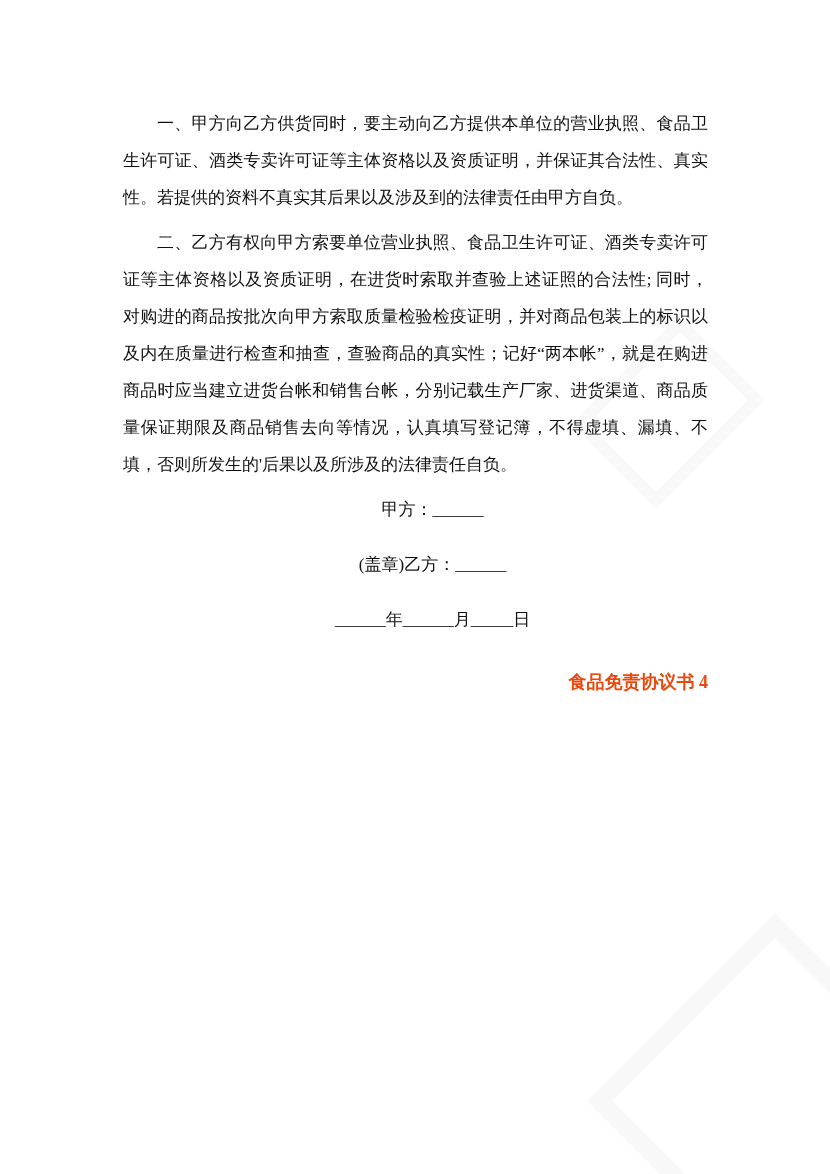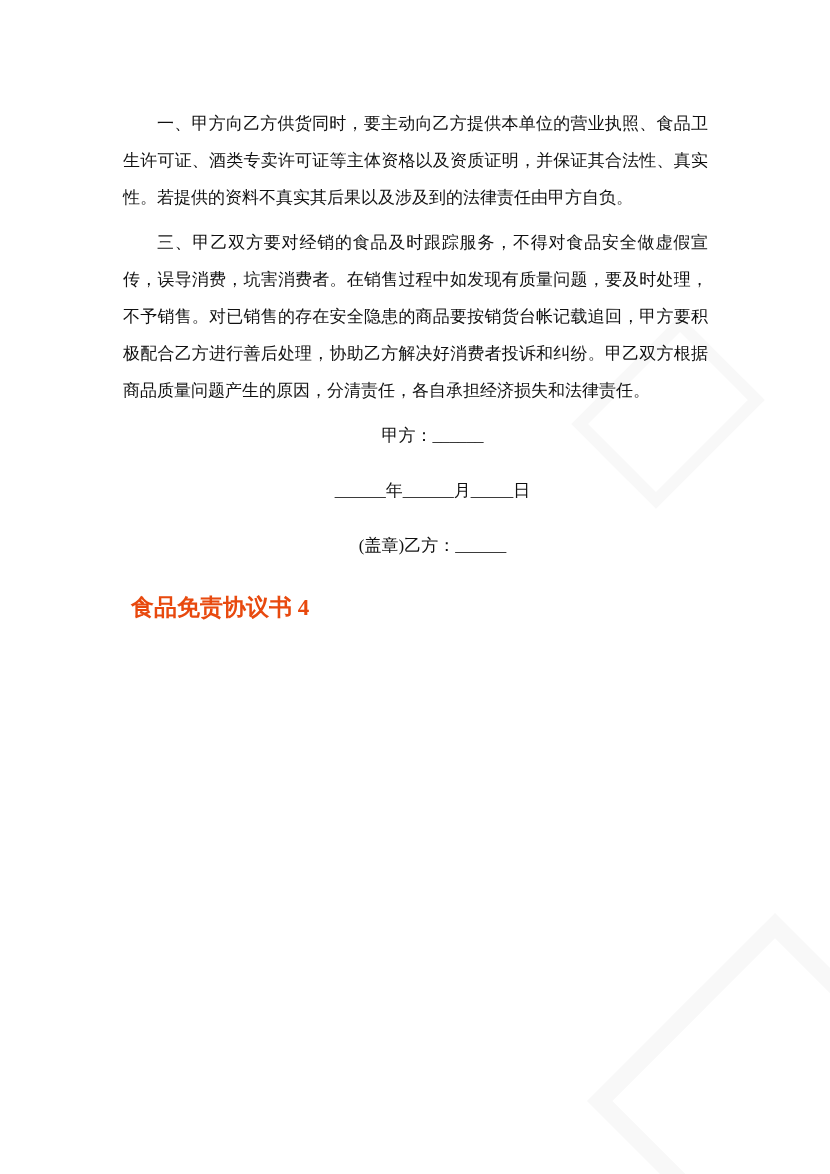--- a/index.html
+++ b/index.html
@@ -32,25 +32,26 @@
     text-indent: 2em;
   }
   .sig {
     font-size: 17px;
     line-height: 37px;
     margin: 8px 0 18px 0;
     text-indent: 2em;
     text-align: center;
   }
   .footer-heading {
-    font-size: 23px;
+    font-size: 18px;
     line-height: 24px;
     font-weight: bold;
-    margin: 32px 0 0 8px;
+    margin: 32px 0 0 0;
     color: var(--color-heading, #e8490e);
+    text-align: right;
   }
   
   .watermark {
     position: absolute;
     pointer-events: none;
     opacity: 0.04;
   }
   .wm-mid {
     left: 608px;
     top: 335px;
@@ -73,27 +74,27 @@
 
 <div class="page">
 
   <div class="watermark wm-mid"></div>
   <div class="watermark wm-corner"></div>
 
   <div class="content">
 
     <p class="para">一、甲方向乙方供货同时，要主动向乙方提供本单位的营业执照、食品卫生许可证、酒类专卖许可证等主体资格以及资质证明，并保证其合法性、真实性。若提供的资料不真实其后果以及涉及到的法律责任由甲方自负。</p>
 
+    <p class="para">二、乙方有权向甲方索要单位营业执照、食品卫生许可证、酒类专卖许可证等主体资格以及资质证明，在进货时索取并查验上述证照的合法性; 同时，对购进的商品按批次向甲方索取质量检验检疫证明，并对商品包装上的标识以及内在质量进行检查和抽查，查验商品的真实性；记好“两本帐”，就是在购进商品时应当建立进货台帐和销售台帐，分别记载生产厂家、进货渠道、商品质量保证期限及商品销售去向等情况，认真填写登记簿，不得虚填、漏填、不填，否则所发生的'后果以及所涉及的法律责任自负。</p>
 
-    <p class="para">三、甲乙双方要对经销的食品及时跟踪服务，不得对食品安全做虚假宣传，误导消费，坑害消费者。在销售过程中如发现有质量问题，要及时处理，不予销售。对已销售的存在安全隐患的商品要按销货台帐记载追回，甲方要积极配合乙方进行善后处理，协助乙方解决好消费者投诉和纠纷。甲乙双方根据商品质量问题产生的原因，分清责任，各自承担经济损失和法律责任。</p>
 
 
     <p class="sig">甲方：______</p>
 
+    <p class="sig">(盖章)乙方：______</p>
+
     <p class="sig">______年______月_____日</p>
-
-    <p class="sig">(盖章)乙方：______</p>
 
 
     <h2 class="footer-heading">食品免责协议书 4</h2>
 
   </div>
 </div>
 
 </body></html>

